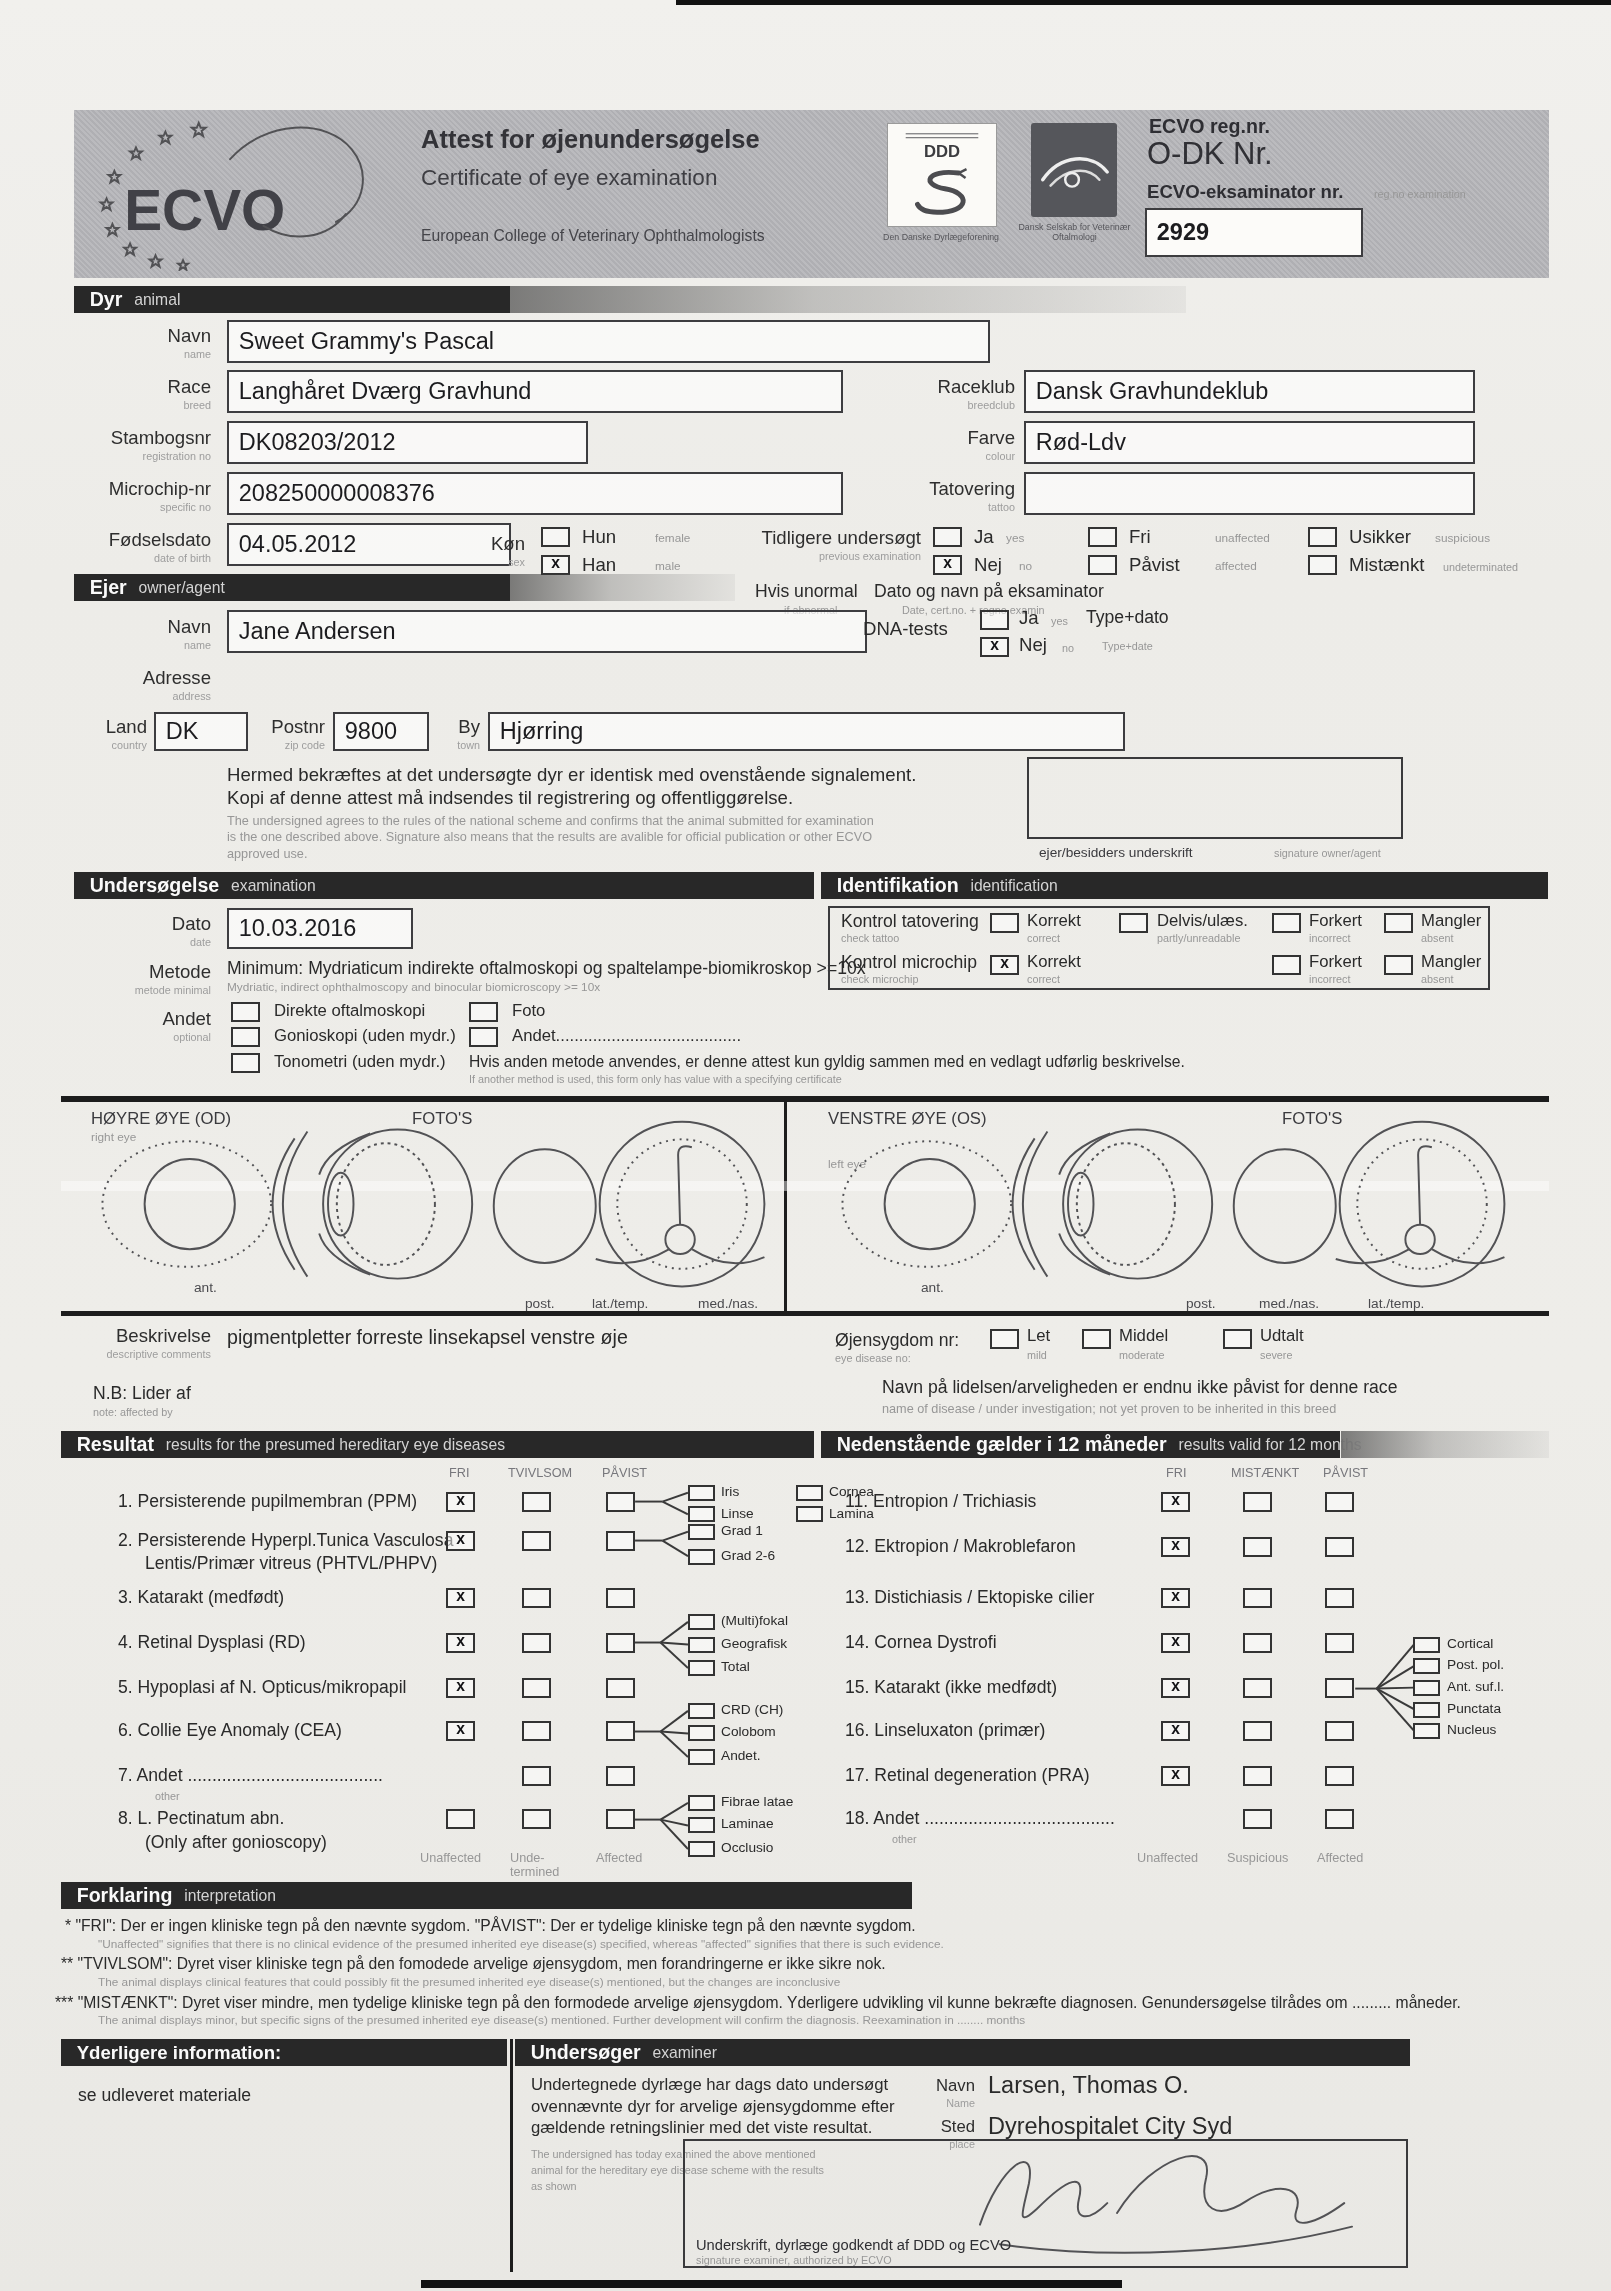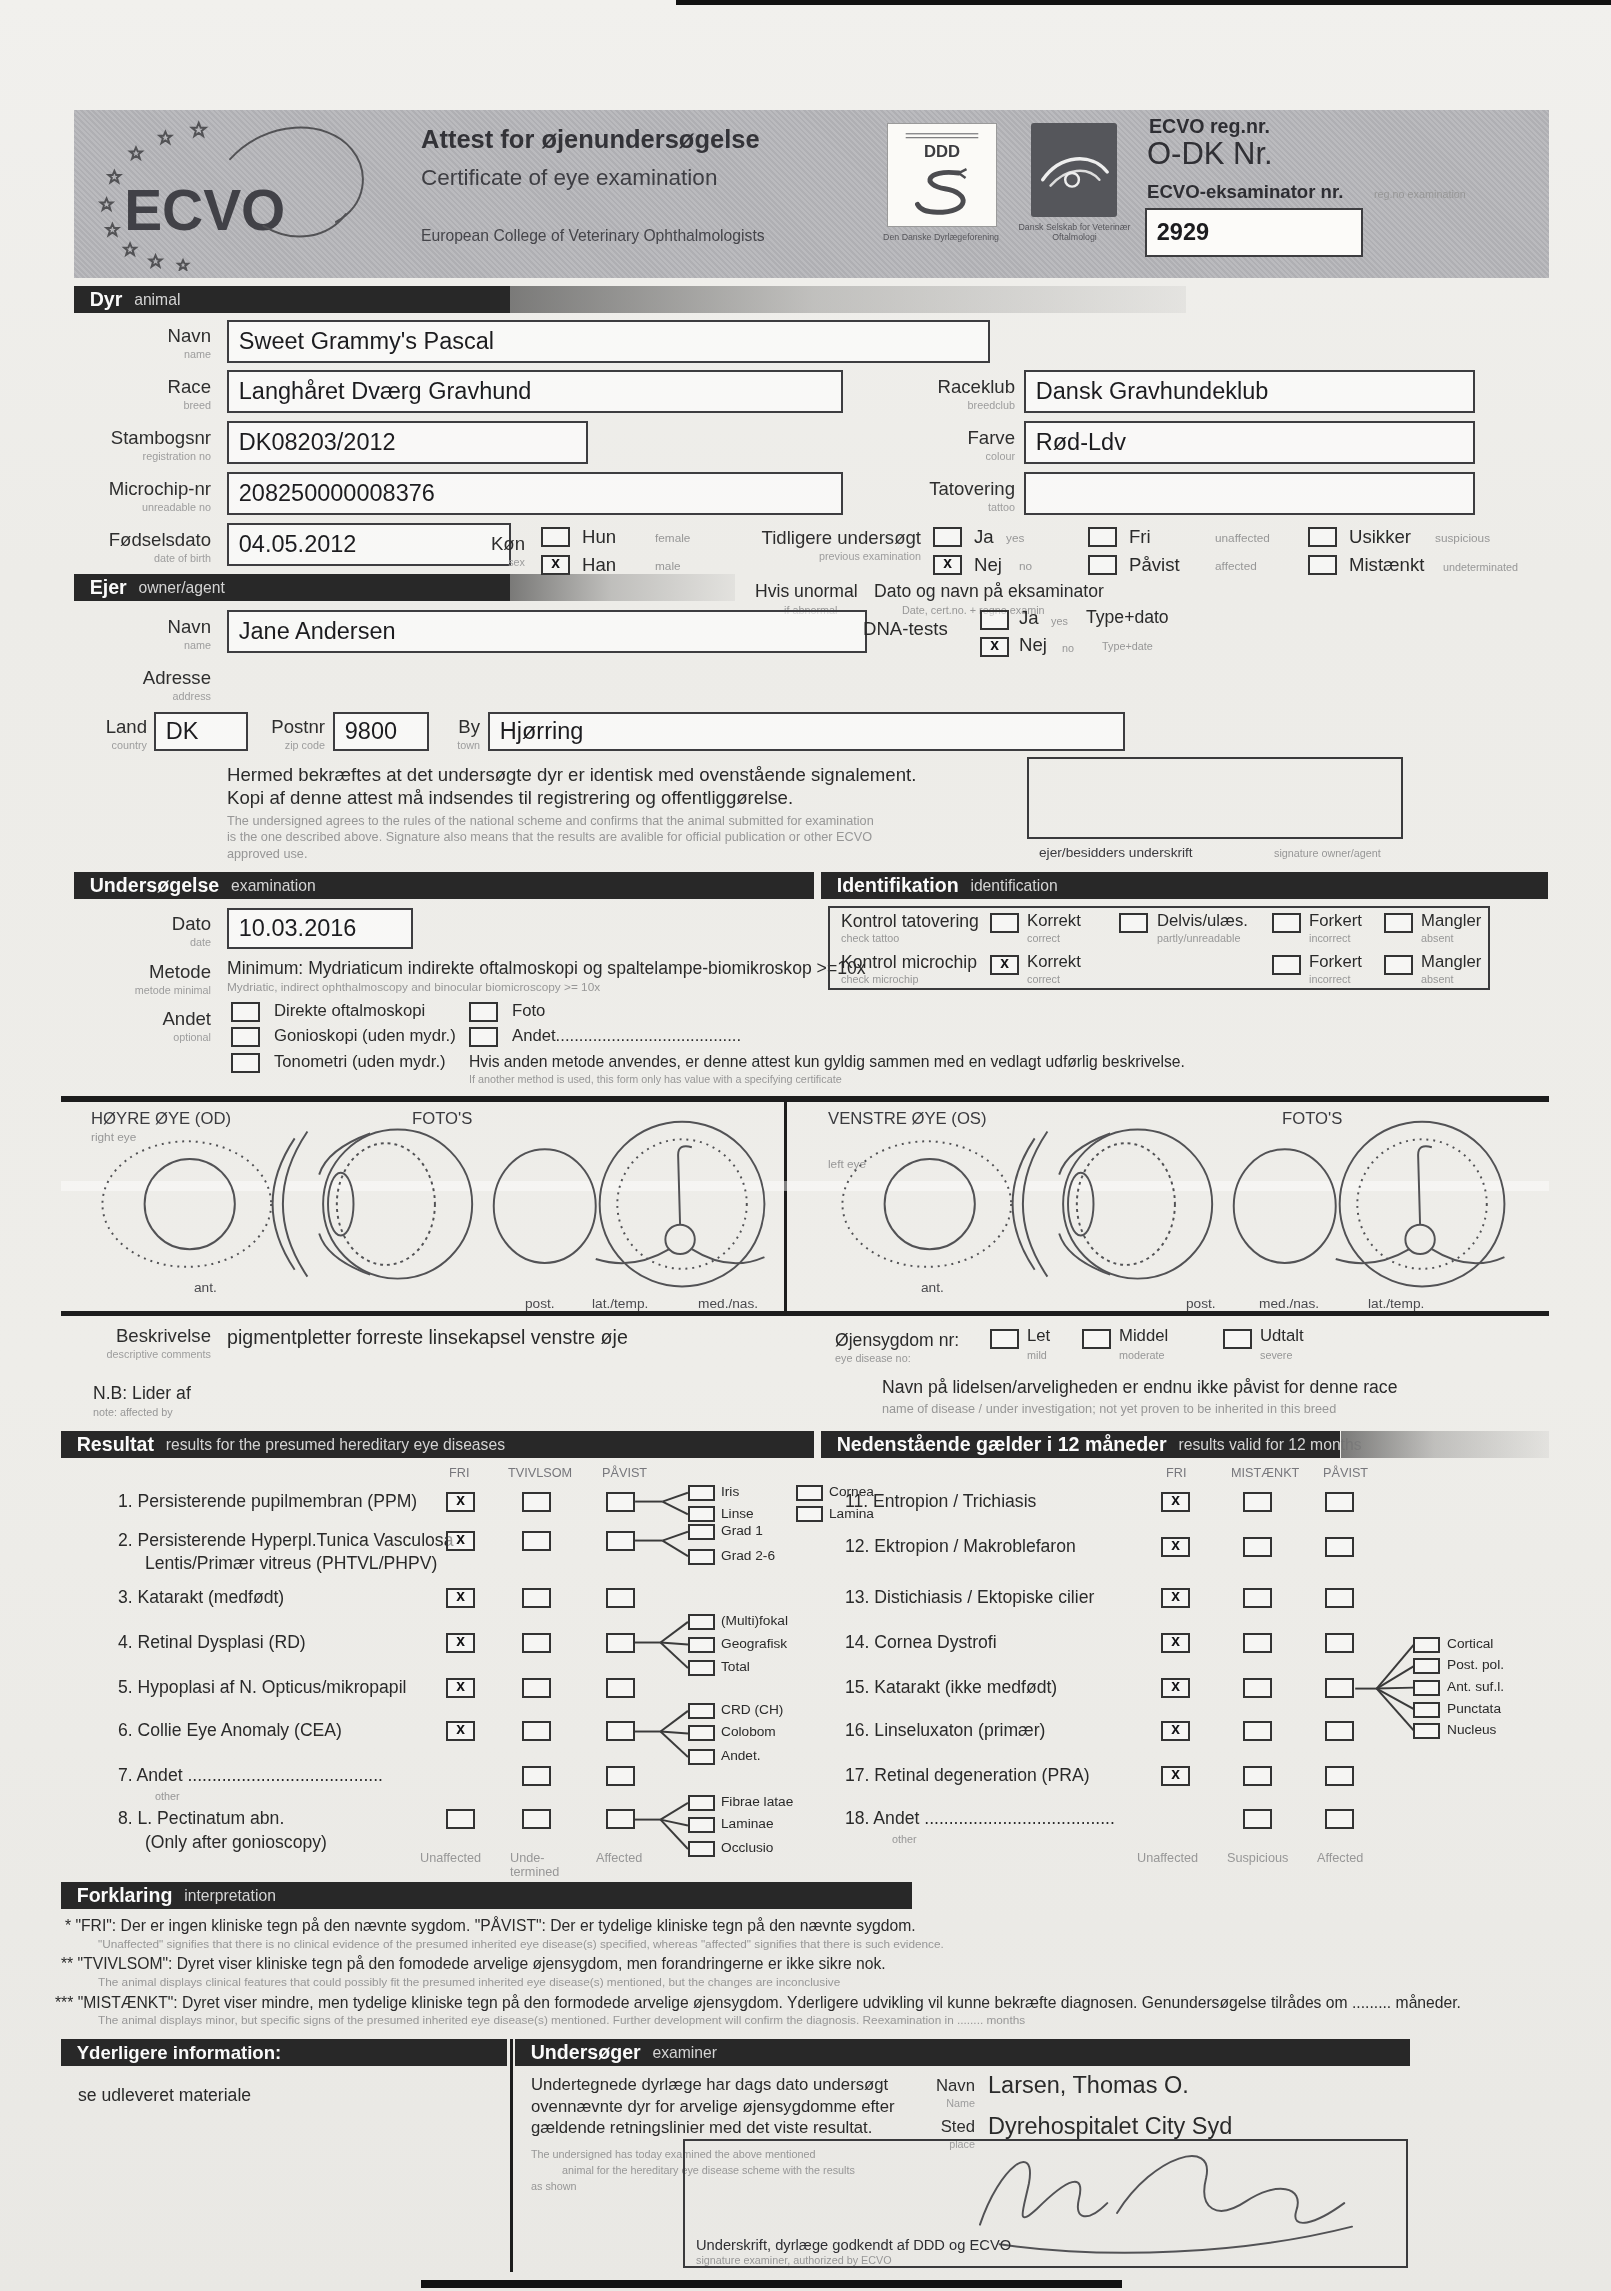--- a/index.html
+++ b/index.html
@@ -147,21 +147,21 @@
     <span class="val">DK08203/2012</span>
   </div>
   <div class="lbl" style="left:843px;top:427px;width:172px">
     <span class="main">Farve</span><span class="sub">colour</span>
   </div>
   <div class="box" style="left:1024px;top:421px;width:451px;height:43px">
     <span class="val">Rød-Ldv</span>
   </div>
 
   <div class="lbl" style="left:39px;top:478px;width:172px">
-    <span class="main">Microchip-nr</span><span class="sub">unreadable no</span>
+    <span class="main">Microchip-nr</span><span class="sub">specific no</span>
   </div>
   <div class="box" style="left:227px;top:472px;width:616px;height:43px">
     <span class="val">208250000008376</span>
   </div>
   <div class="lbl" style="left:843px;top:478px;width:172px">
     <span class="main">Tatovering</span><span class="sub">tattoo</span>
   </div>
   <div class="box" style="left:1024px;top:472px;width:451px;height:43px">
     <span class="val"></span>
   </div>
@@ -616,21 +616,21 @@
     <span class="en">examiner</span>
   </div>
   <div class="hr" style="left:510px;top:2039px;width:2.9px;height:233px"></div>
 
   <div class="t s18" style="left:78px;top:2086px">se udleveret materiale</div>
 
   <div class="t s17" style="left:531px;top:2076px">Undertegnede dyrlæge har dags dato undersøgt</div>
   <div class="t s17" style="left:531px;top:2098px">ovennævnte dyr for arvelige øjensygdomme efter</div>
   <div class="t s17" style="left:531px;top:2119px">gældende retningslinier med det viste resultat.</div>
   <div class="t s11 g" style="left:531px;top:2148px">The undersigned has today examined the above mentioned</div>
-  <div class="t s11 g" style="left:562px;top:2164px">animal for the hereditary eye disease scheme with the results</div>
+  <div class="t s11 g" style="left:531px;top:2164px">animal for the hereditary eye disease scheme with the results</div>
   <div class="t s11 g" style="left:531px;top:2180px">as shown</div>
 
   <div class="lbl" style="left:877px;top:2076px;width:98px">
     <span class="main" style="font-size:16.7px">Navn</span><span class="sub">Name</span>
   </div>
   <div class="t s24" style="left:988px;top:2072px">Larsen, Thomas O.</div>
   <div class="lbl" style="left:877px;top:2117px;width:98px">
     <span class="main" style="font-size:16.7px">Sted</span><span class="sub">place</span>
   </div>
   <div class="t s24" style="left:988px;top:2113px">Dyrehospitalet City Syd</div>

